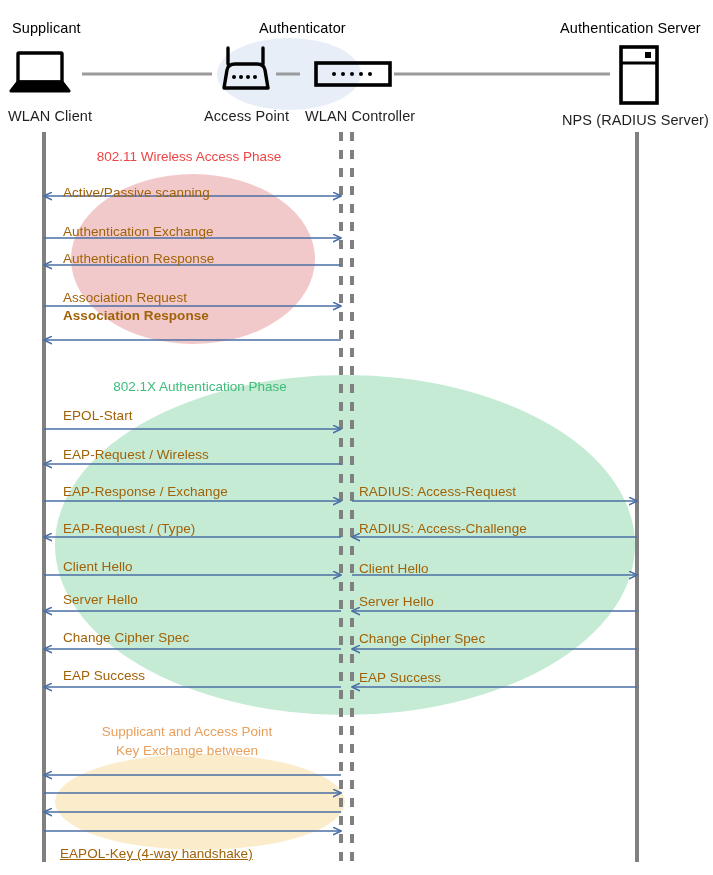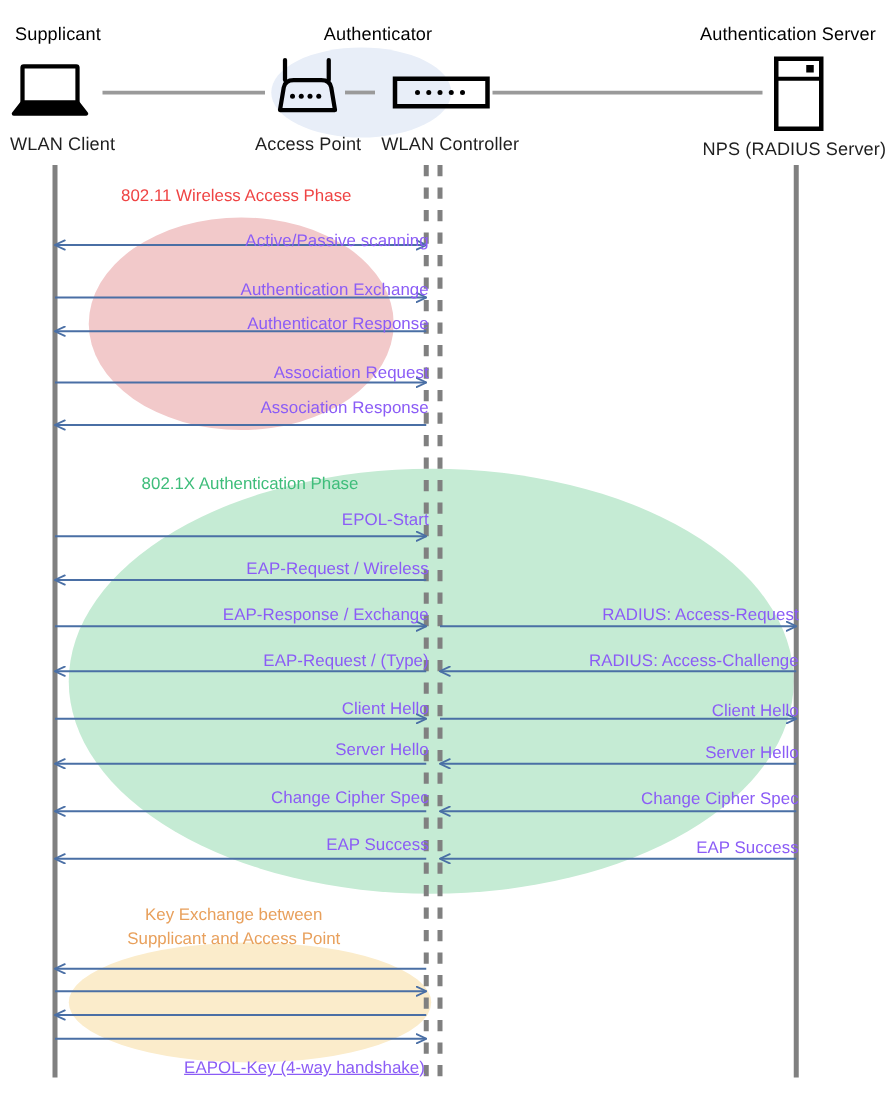--- a/index.html
+++ b/index.html
@@ -42,23 +42,23 @@
     font-size:13.5px;
     white-space:nowrap;
     text-align:center;
     line-height:19px;
     font-weight:400;
   }
   
   .msg-label{
     position:absolute;
     font-size:13.5px;
-    color:#8b5cf6;
+    color:#a16207;
     white-space:nowrap;
-    text-align:right;
+    text-align:left;
     letter-spacing:.05px;
   }
 </style>
 </head>
 <body>
 
 <div id="stage">
 
   <svg id="svg-layer" viewBox="0 0 713 875">
     <defs>
@@ -160,28 +160,28 @@
       <div class="role-label" style="left: 12px; top: 20px;">Supplicant</div>
       <div class="role-label" style="left: 259px; top: 20px;">Authenticator</div>
       <div class="role-label" style="left: 560px; top: 20px;">Authentication Server</div>
       <div class="actor-label" style="left: 8px; top: 108px;">WLAN Client</div>
       <div class="actor-label" style="left: 204px; top: 108px;">Access Point</div>
       <div class="actor-label" style="left: 305px; top: 108px;">WLAN Controller</div>
       <div class="actor-label" style="left: 562px; top: 112px;">NPS (RADIUS Server)</div>
       <div class="phase-title" style="left: 69px; top: 147px; width: 240px; color: #ef4444;">802.11 Wireless Access Phase</div>
       <div class="phase-title" style="left: 80px; top: 377px; width: 240px; color: rgb(62, 189, 122);">802.1X Authentication Phase</div>
       <div class="phase-title" style="left: 77px; top: 722px; width: 220px; color: rgb(232, 160, 92);">
+        <div>Supplicant and Access Point</div>
         <div>Key Exchange between</div>
-        <div>Supplicant and Access Point</div>
       </div>
       <div class="msg-label" style="left: 63px; top: 185px; width: 280px;">Active/Passive scanning</div>
       <div class="msg-label" style="left: 63px; top: 224px; width: 280px;">Authentication Exchange</div>
-      <div class="msg-label" style="left: 63px; top: 251px; width: 280px;">Authenticator Response</div>
+      <div class="msg-label" style="left: 63px; top: 251px; width: 280px;">Authentication Response</div>
       <div class="msg-label" style="left: 63px; top: 290px; width: 280px;">Association Request</div>
-      <div class="msg-label" style="left: 63px; top: 318px; width: 280px;">Association Response</div>
+      <div class="msg-label" style="left: 63px; top: 308px; width: 280px; font-weight: bold;">Association Response</div>
       <div class="msg-label" style="left: 63px; top: 408px; width: 280px;">EPOL-Start</div>
       <div class="msg-label" style="left: 63px; top: 447px; width: 280px;">EAP-Request / Wireless</div>
       <div class="msg-label" style="left: 63px; top: 484px; width: 280px;">EAP-Response / Exchange</div>
       <div class="msg-label" style="left: 359px; top: 484px; width: 280px;">RADIUS: Access-Request</div>
       <div class="msg-label" style="left: 63px; top: 521px; width: 280px;">EAP-Request / (Type)</div>
       <div class="msg-label" style="left: 359px; top: 521px; width: 280px;">RADIUS: Access-Challenge</div>
       <div class="msg-label" style="left: 63px; top: 559px; width: 280px;">Client Hello</div>
       <div class="msg-label" style="left: 359px; top: 561px; width: 280px;">Client Hello</div>
       <div class="msg-label" style="left: 63px; top: 592px; width: 280px;">Server Hello</div>
       <div class="msg-label" style="left: 359px; top: 594px; width: 280px;">Server Hello</div>

